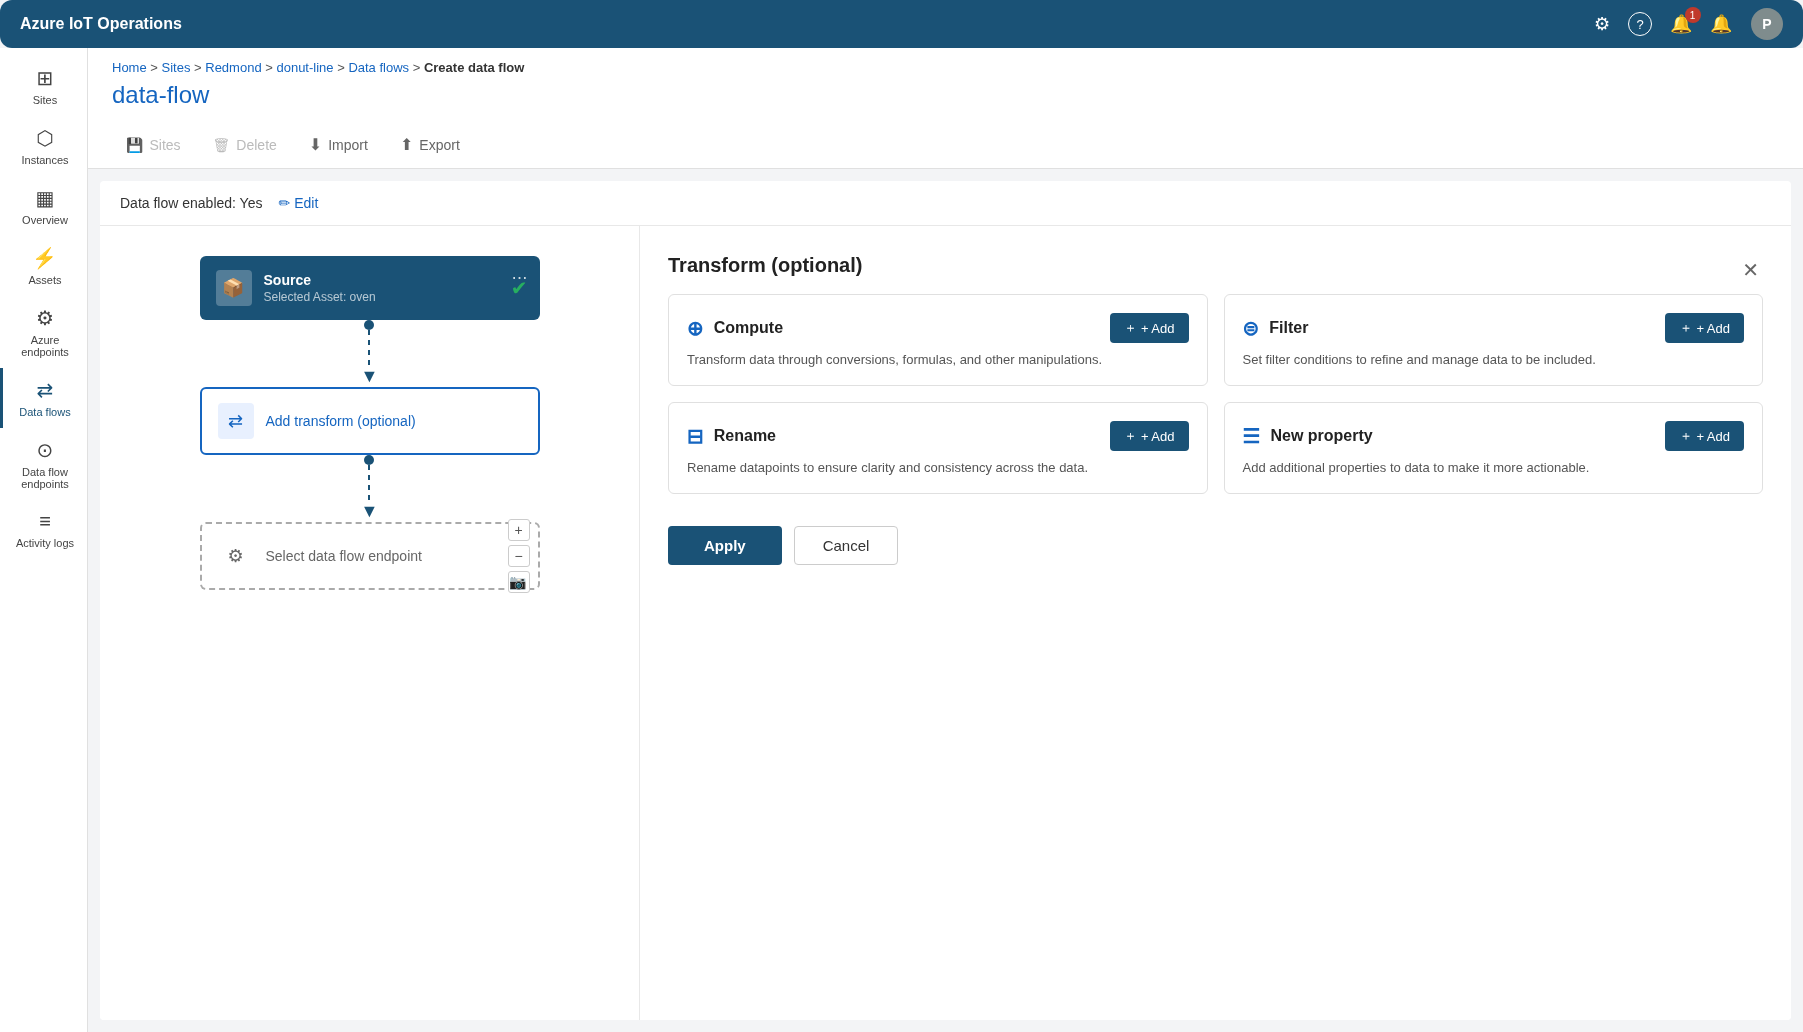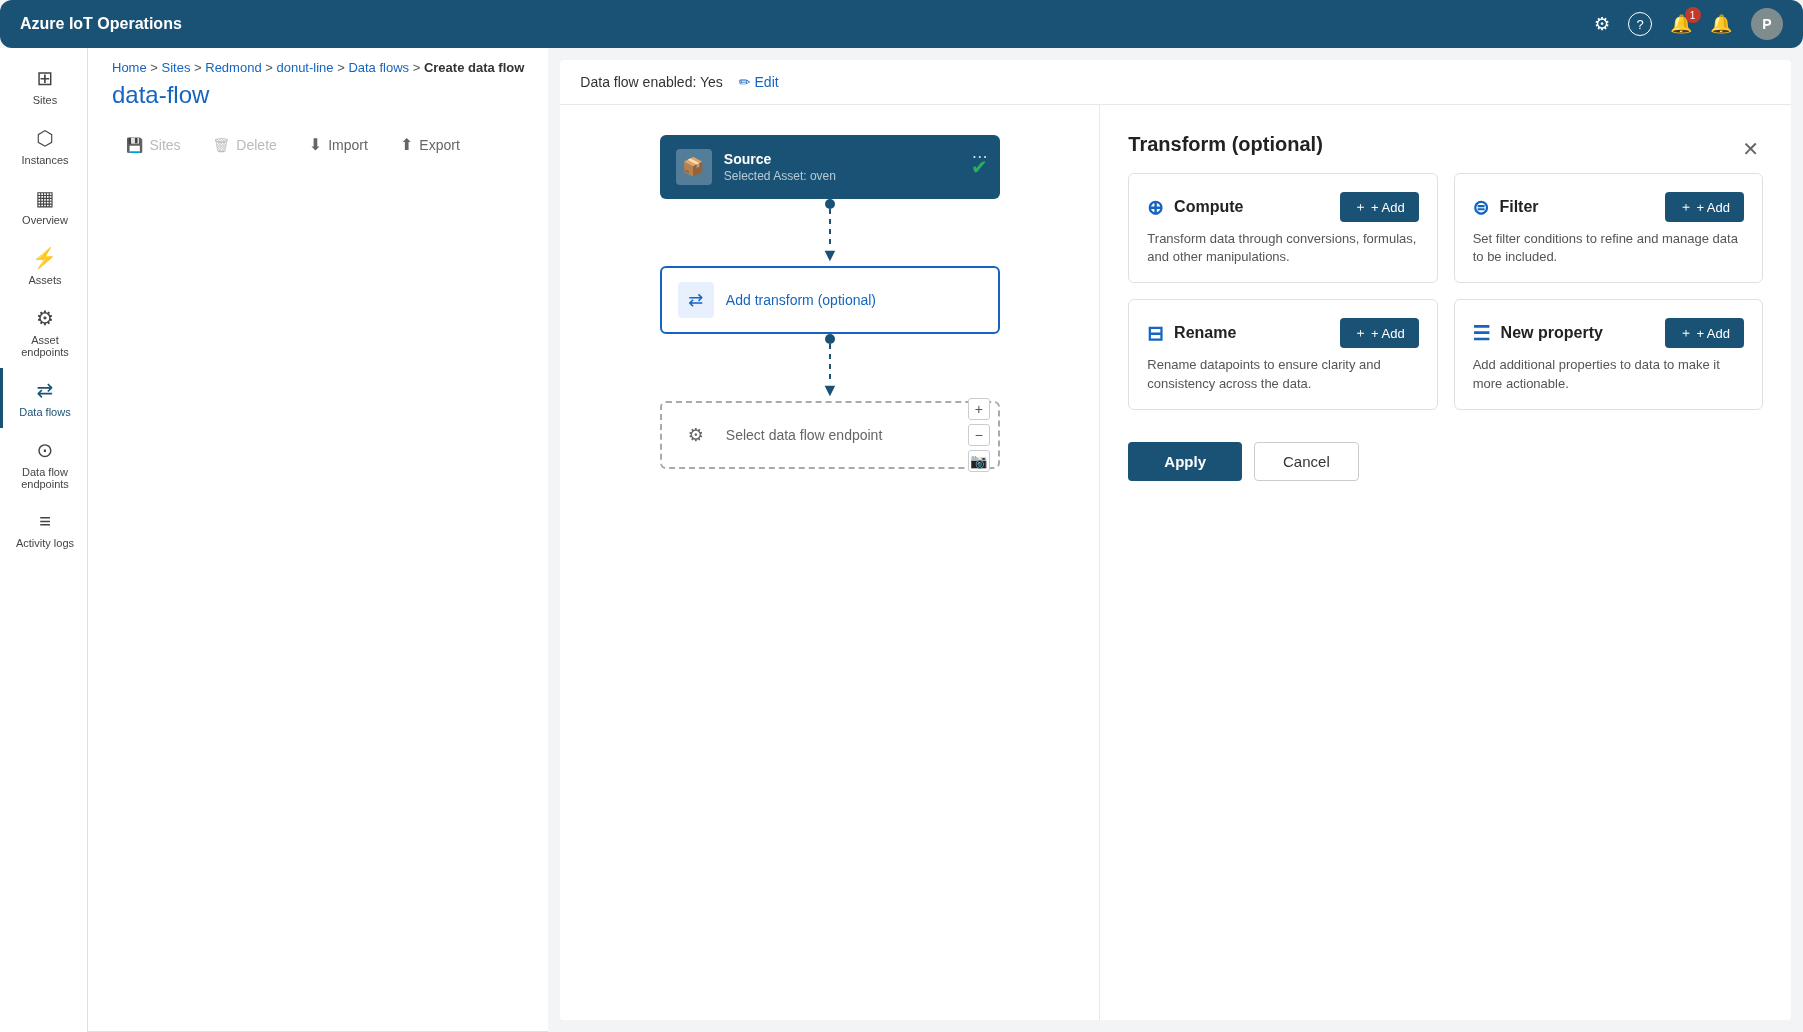--- a/index.html
+++ b/index.html
@@ -71,21 +71,21 @@
       color: #1a5276;
     }
     .sidebar-icon { font-size: 20px; }
 
     
     .content-area {
       flex: 1;
       background: #f3f4f6;
       overflow: auto;
       display: flex;
-      flex-direction: row;
+      flex-direction: column;
     }
 
     
     .page-header {
       background: white;
       padding: 12px 24px 0 24px;
       border-bottom: 1px solid #e0e0e0;
     }
     .breadcrumb {
       font-size: 13px;
@@ -424,21 +424,21 @@
     <div class="sidebar-item">
       <span class="sidebar-icon">▦</span>
       <span>Overview</span>
     </div>
     <div class="sidebar-item">
       <span class="sidebar-icon">⚡</span>
       <span>Assets</span>
     </div>
     <div class="sidebar-item">
       <span class="sidebar-icon">⚙</span>
-      <span>Asset endpoints</span>
+      <span>Azure endpoints</span>
     </div>
     <div class="sidebar-item active">
       <span class="sidebar-icon">⇄</span>
       <span>Data flows</span>
     </div>
     <div class="sidebar-item">
       <span class="sidebar-icon">⊙</span>
       <span>Data flow endpoints</span>
     </div>
     <div class="sidebar-item">

